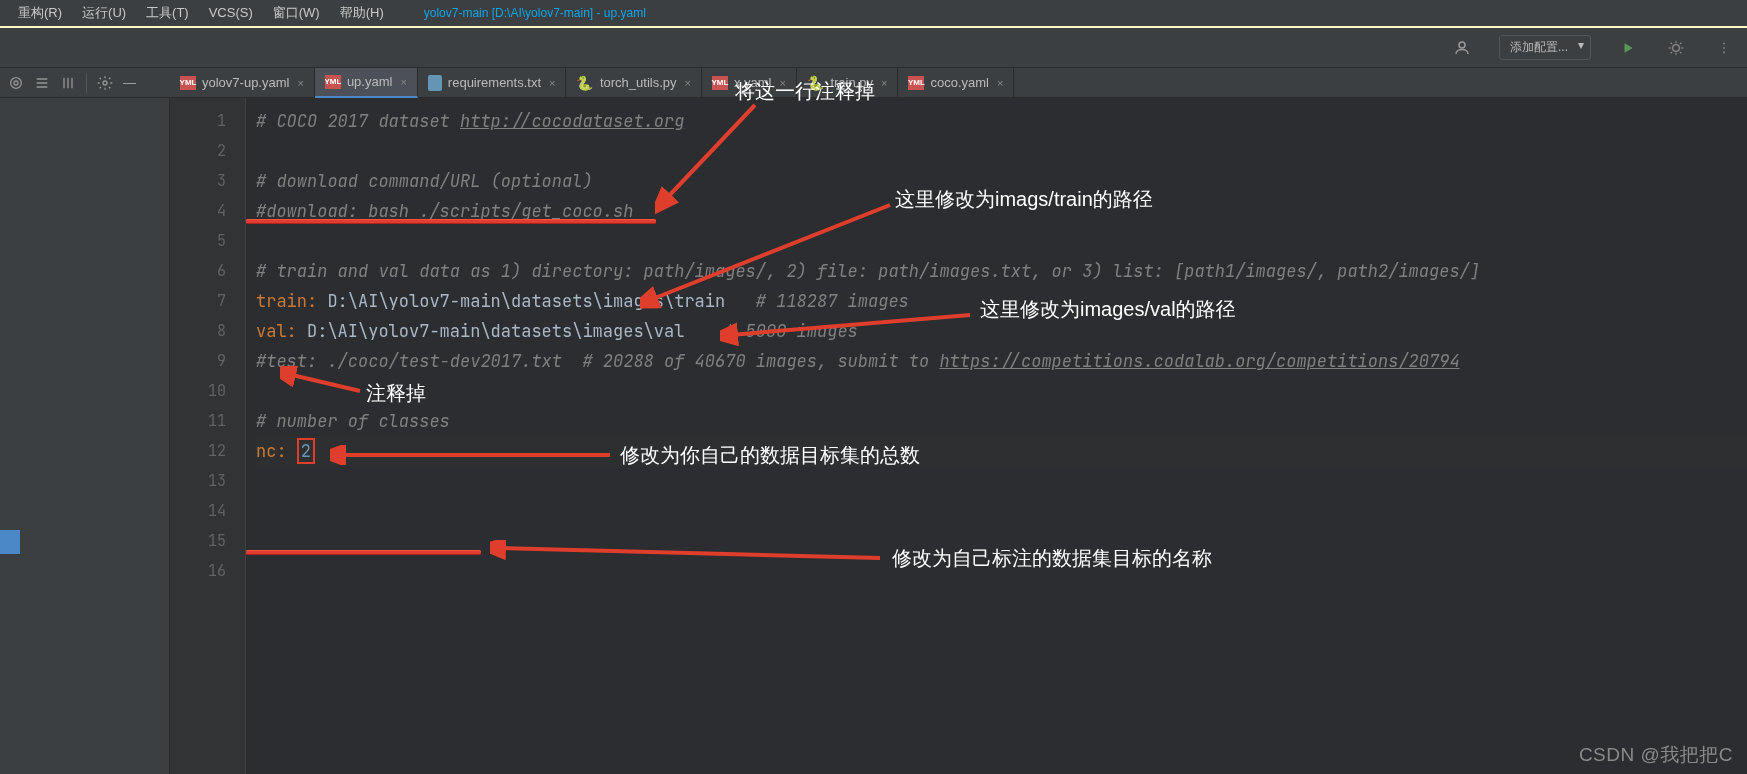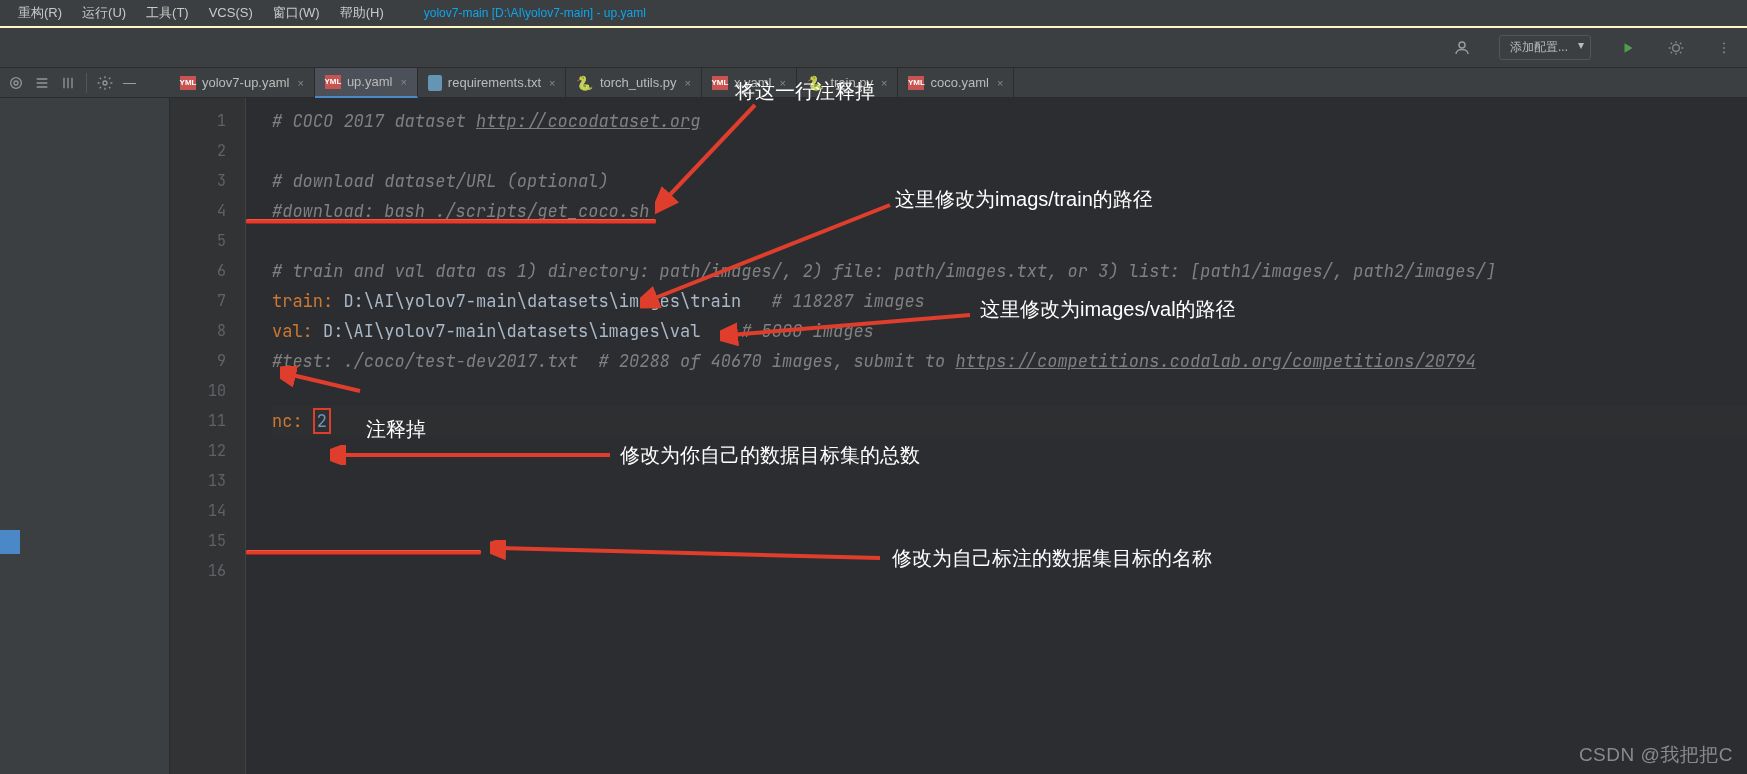--- a/index.html
+++ b/index.html
@@ -165,21 +165,21 @@
 
 .code {
   flex: 1;
   padding: 8px 0 0 10px;
   font-family: "JetBrains Mono", Consolas, monospace;
   font-size: 17px;
   font-style: italic;
   color: #808080;
   position: relative;
 }
-.code-line { height: 30px; line-height: 30px; white-space: pre; margin-left: 16px; }
+.code-line { height: 30px; line-height: 30px; white-space: pre; }
 .c-comment { color: #808080; font-style: italic; }
 .c-link { color: #808080; font-style: italic; text-decoration: underline; }
 .c-key { color: #cc7832; font-style: normal; }
 .c-str { color: #6a8759; font-style: normal; }
 .c-colon { color: #cc7832; font-style: normal; }
 .c-val { color: #a9b7c6; font-style: normal; }
 .c-num { color: #6897bb; font-style: normal; }
 .c-bracket { color: #a9b7c6; font-style: normal; }
 
 .nc-box {
@@ -333,42 +333,43 @@
         <div class="ln">13</div>
         <div class="ln">14</div>
         <div class="ln">15</div>
         <div class="ln">16</div>
       </div>
     <div class="gutter-border"></div>
 
     <div class="code">
       <div class="code-line"><span class="c-comment"># COCO 2017 dataset </span><span class="c-link">http://cocodataset.org</span></div>
       <div class="code-line"></div>
-      <div class="code-line"><span class="c-comment"># download dataset/URL (optional)</span></div>
+      <div class="code-line"><span class="c-comment"># download command/URL (optional)</span></div>
       <div class="code-line"><span class="c-comment">#download: bash ./scripts/get_coco.sh</span></div>
       <div class="code-line"></div>
       <div class="code-line"><span class="c-comment"># train and val data as 1) directory: path/images/, 2) file: path/images.txt, or 3) list: [path1/images/, path2/images/]</span></div>
       <div class="code-line"><span class="c-key">train</span><span class="c-colon">: </span><span class="c-val">D:\AI\yolov7-main\datasets\images\train</span><span class="c-comment">   # 118287 images</span></div>
       <div class="code-line"><span class="c-key">val</span><span class="c-colon">: </span><span class="c-val">D:\AI\yolov7-main\datasets\images\val</span><span class="c-comment">    # 5000 images</span></div>
       <div class="code-line"><span class="c-comment">#test: ./coco/test-dev2017.txt  # 20288 of 40670 images, submit to </span><span class="c-link">https://competitions.codalab.org/competitions/20794</span></div>
       <div class="code-line"></div>
+      <div class="code-line"><span class="c-comment"># number of classes</span></div>
       <div class="code-line caret-line"><span class="c-key">nc</span><span class="c-colon">: </span><span class="c-num nc-box">2</span></div>
       <div class="code-line"></div>
       <div class="code-line"></div>
 
       <div class="underline-red" style="left:0px; top:122px; width:410px;"></div>
       <div class="underline-red" style="left:0px; top:453px; width:235px;"></div>
     </div>
   </div>
 </div>
 
 <div class="annot" style="left:735px; top:78px;">将这一行注释掉</div>
 <div class="annot" style="left:895px; top:186px;">这里修改为imags/train的路径</div>
 <div class="annot" style="left:980px; top:296px;">这里修改为images/val的路径</div>
-<div class="annot" style="left:366px; top:380px;margin-top:36px;">注释掉</div>
+<div class="annot" style="left:366px; top:380px;">注释掉</div>
 <div class="annot" style="left:620px; top:442px;">修改为你自己的数据目标集的总数</div>
 <div class="annot" style="left:892px; top:545px;">修改为自己标注的数据集目标的名称</div>
 
 <svg class="arrow" style="left:655px; top:100px;" width="120" height="120">
   <defs>
       <marker id="ah1" markerWidth="10" markerHeight="10" refX="2" refY="3" orient="auto">
         <path d="M0,0 L0,6 L8,3 z" fill="#e03e2d"></path>
       </marker>
     </defs>
   <line x1="100" y1="5" x2="10" y2="100" stroke="#e03e2d" stroke-width="4" marker-end="url(#ah1)"></line>

